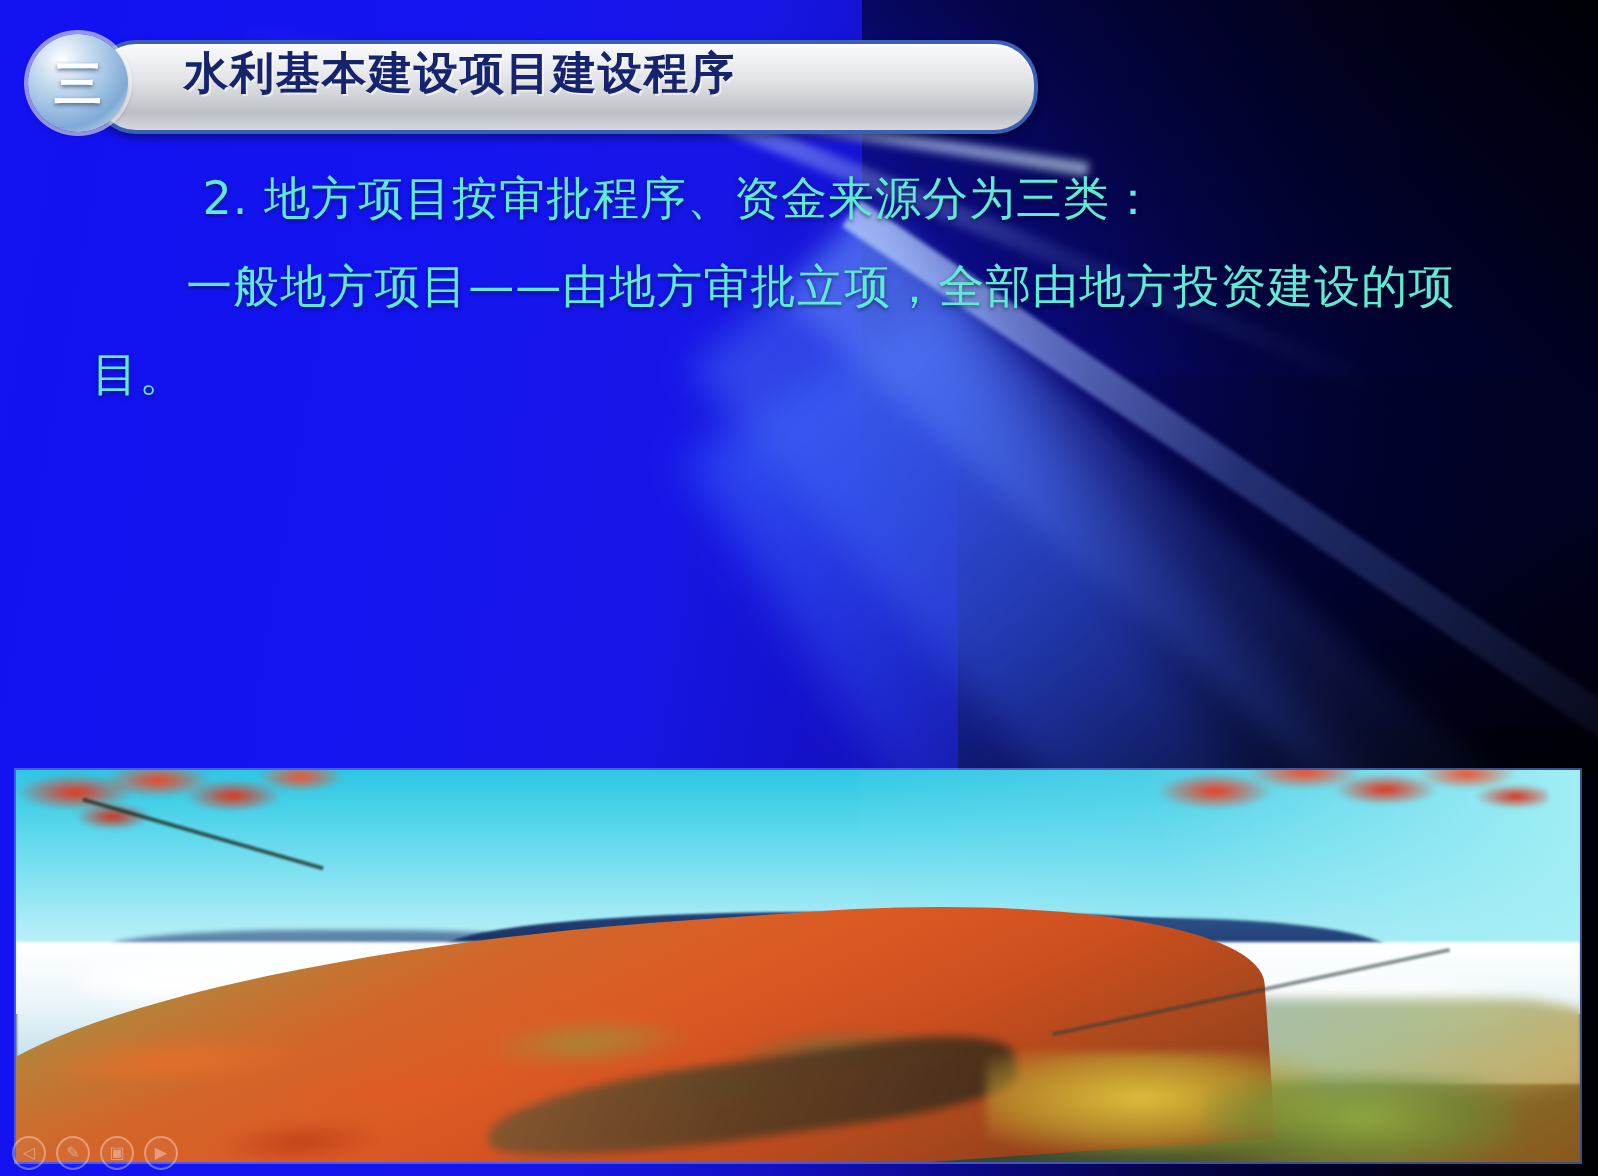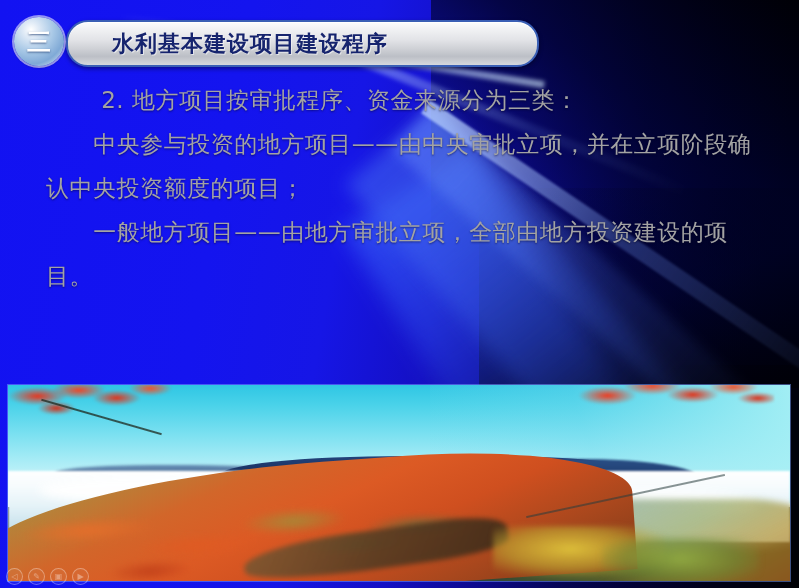--- a/index.html
+++ b/index.html
@@ -93,43 +93,43 @@
       radial-gradient(circle at 34% 26%, #ffffff 0%, #dfeaf6 16%, #a8c8e6 45%, #7fa9d6 70%, #d9e6f2 92%, #f4f8fc 100%);
     box-shadow:0 0 0 2px rgba(255,255,255,.55), 0 1px 3px rgba(0,0,0,.45);
     display:flex;align-items:center;justify-content:center;
   }
   .badge-glyph{
     color:#ffffff;font-size:24px;font-weight:700;line-height:1;
     text-shadow:0 1px 2px rgba(40,70,120,.75);
     font-family:"DejaVu Sans","Liberation Sans",sans-serif;
   }
   .pill{
-    position:absolute;left:52px;top:3px;width:469px;height:43px;
+    position:absolute;left:32px;top:3px;width:469px;height:43px;
     border-radius:22px;
     border:2px solid #3a5fb5;
     background:linear-gradient(180deg,
        #fbfcfd 0%, #f0f1f3 18%, #e2e3e7 42%, #cfd1d6 62%, #bcbfc6 80%, #d6d8dd 100%);
     box-shadow:inset 0 1px 0 rgba(255,255,255,.95), 0 2px 4px rgba(0,0,0,.4);
-    display:flex;align-items:center;
+    display:flex;
     overflow:hidden;
   }
   .pill-title{
     margin-left:44px;
     font-size:22px;font-weight:700;letter-spacing:1px;
     color:#16246e;
     font-family:"DejaVu Sans","Liberation Sans",sans-serif;
     text-shadow:1px 1px 0 rgba(255,255,255,.55);
     white-space:nowrap;
   }
 
   
   .body-text{
     position:absolute;left:46px;top:78px;width:706px;
     font-family:"DejaVu Sans","Liberation Sans",sans-serif;
-    color:#a3a3a3;
+    color:#5eead4;
     font-size:23px;
     line-height:44px;
   }
   .para{margin:0;text-indent:2.05em;letter-spacing:.5px;text-shadow:0 1px 2px rgba(0,0,30,.5);}
   .para.first{text-indent:2.4em;}
 
   
   .photo-wrap{
     position:absolute;left:8px;top:385px;width:782px;height:196px;
     overflow:hidden;background:#000;
@@ -287,21 +287,20 @@
     <div class="pill">
       <span class="pill-title">水利基本建设项目建设程序</span>
     </div>
     <div class="badge">
       <span class="badge-glyph">三</span>
     </div>
   </div>
 
   <div class="body-text">
     <p class="para first">2. 地方项目按审批程序、资金来源分为三类：</p>
-    <p class="para">中央参与投资的地方项目——由中央审批立项，并在立项阶段确认中央投资额度的项目；</p>
     <p class="para">一般地方项目——由地方审批立项，全部由地方投资建设的项目。</p>
   </div>
 
   <div class="photo-wrap">
     <div class="photo">
       <div class="sky"></div>
       <div class="sky-right"></div>
       <div class="ridge-far"></div>
       <div class="ridge"></div>
       <div class="ridge2"></div>

